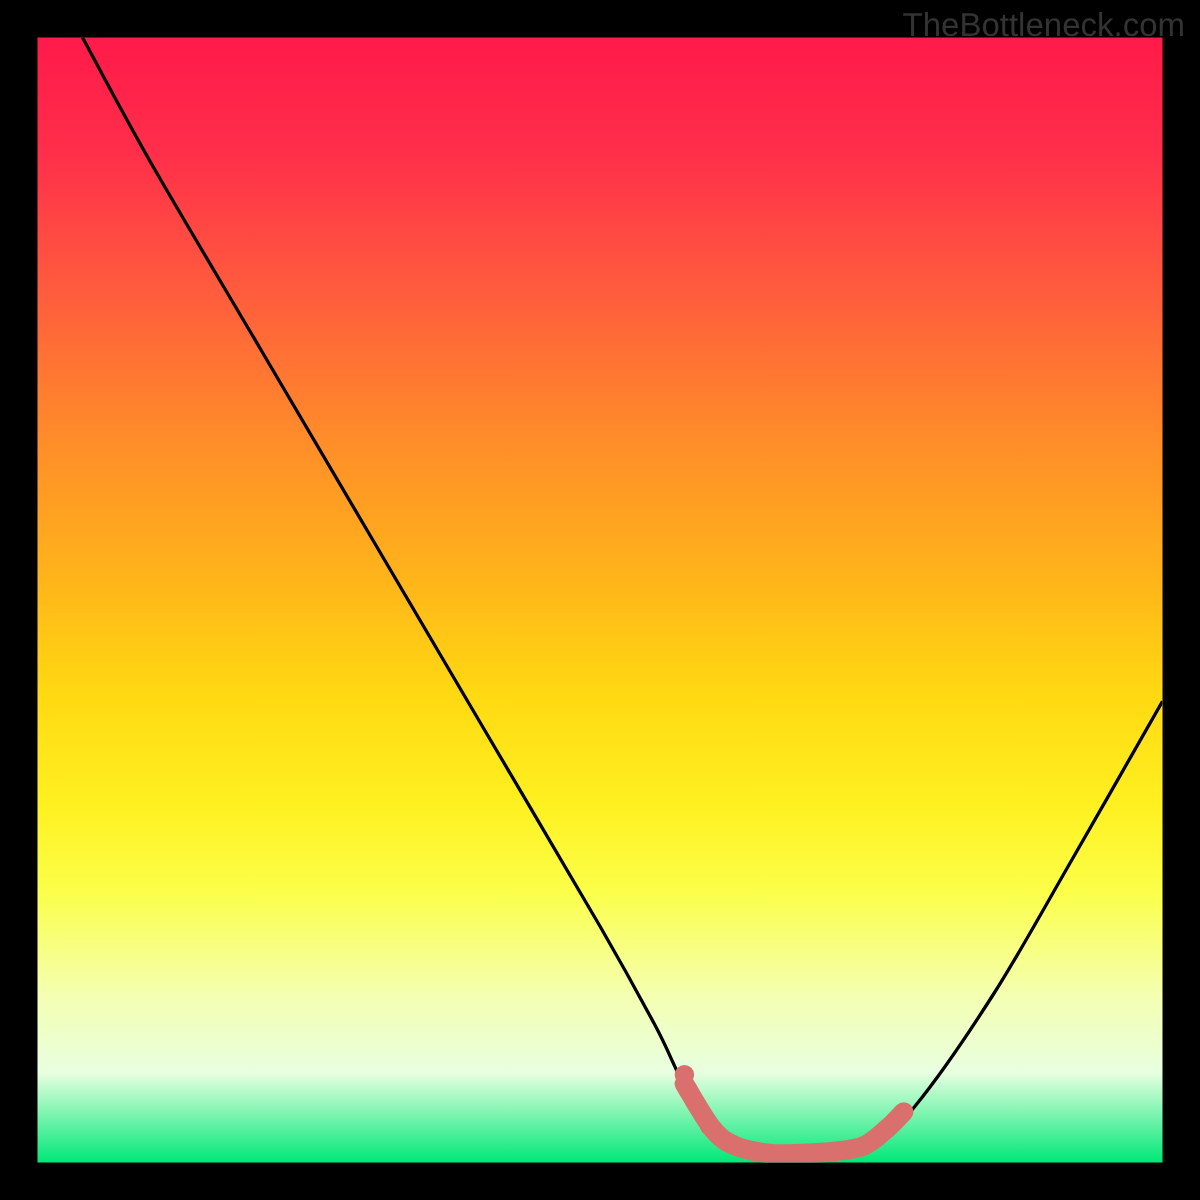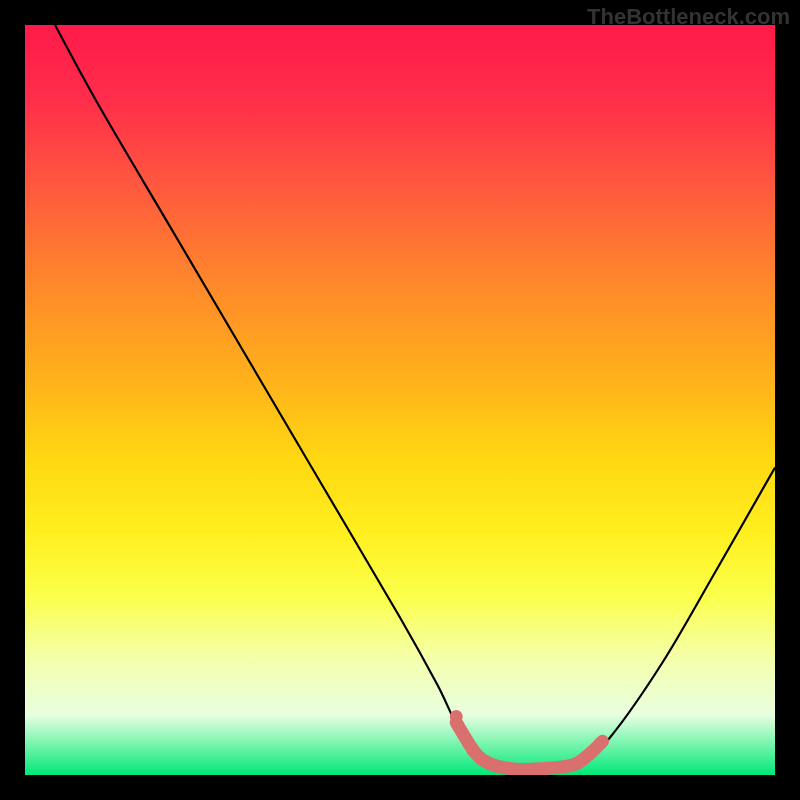--- a/index.html
+++ b/index.html
@@ -10,21 +10,21 @@
     position: relative;
     overflow: hidden;
     font-family: Arial, sans-serif;
   }
   .watermark {
     position: absolute;
     top: 4px;
     right: 10px;
     color: #333;
     font-size: 22px;
-    font-weight: 700;
+    font-weight: 400;
     z-index: 10;
   }
   .plot-area {
     position: absolute;
     left: 25px;
     top: 25px;
     width: 750px;
     height: 750px;
   }
   .gradient-bg {

